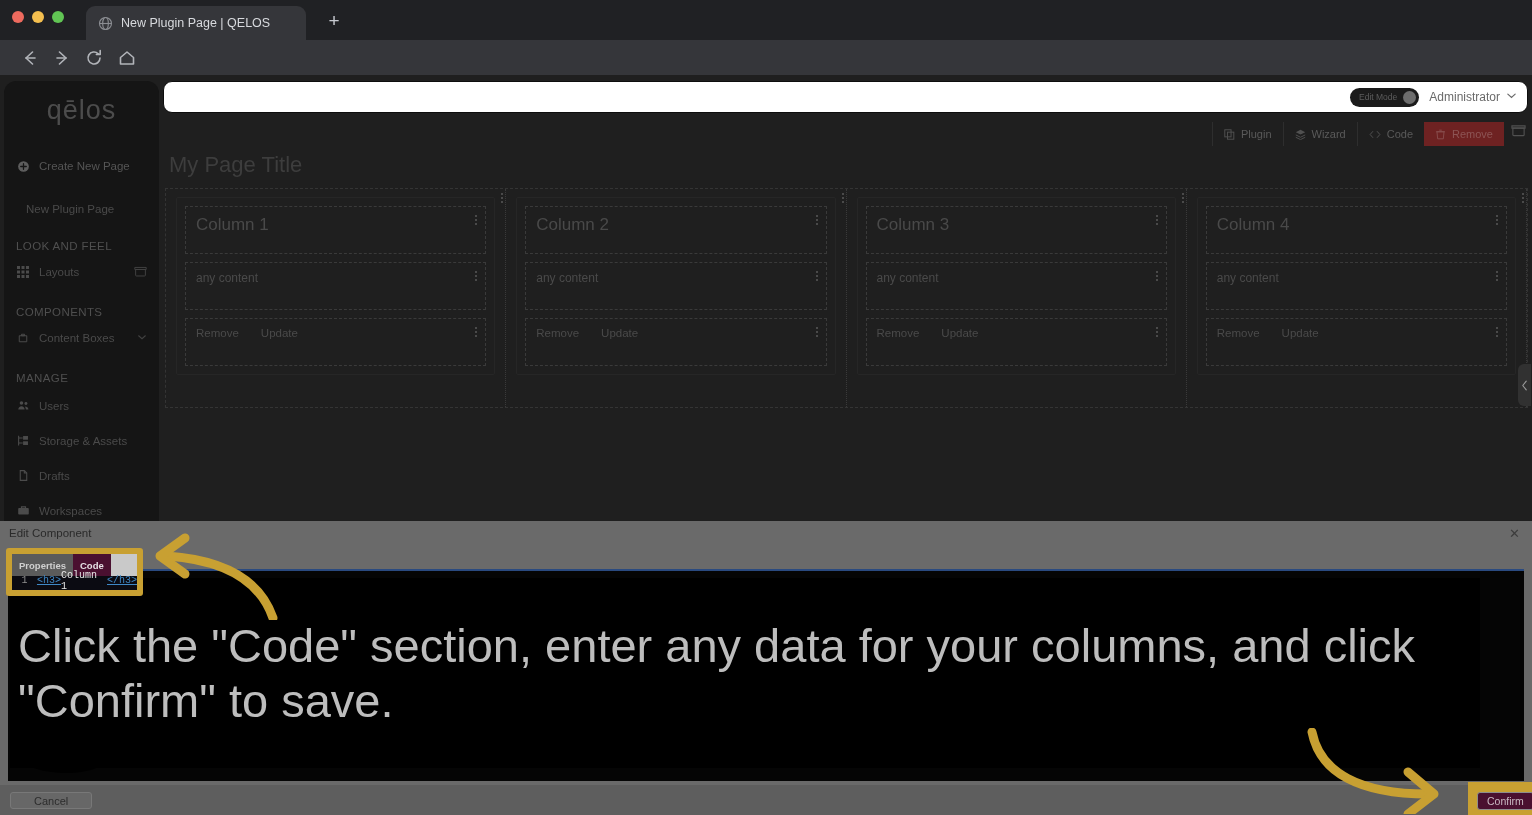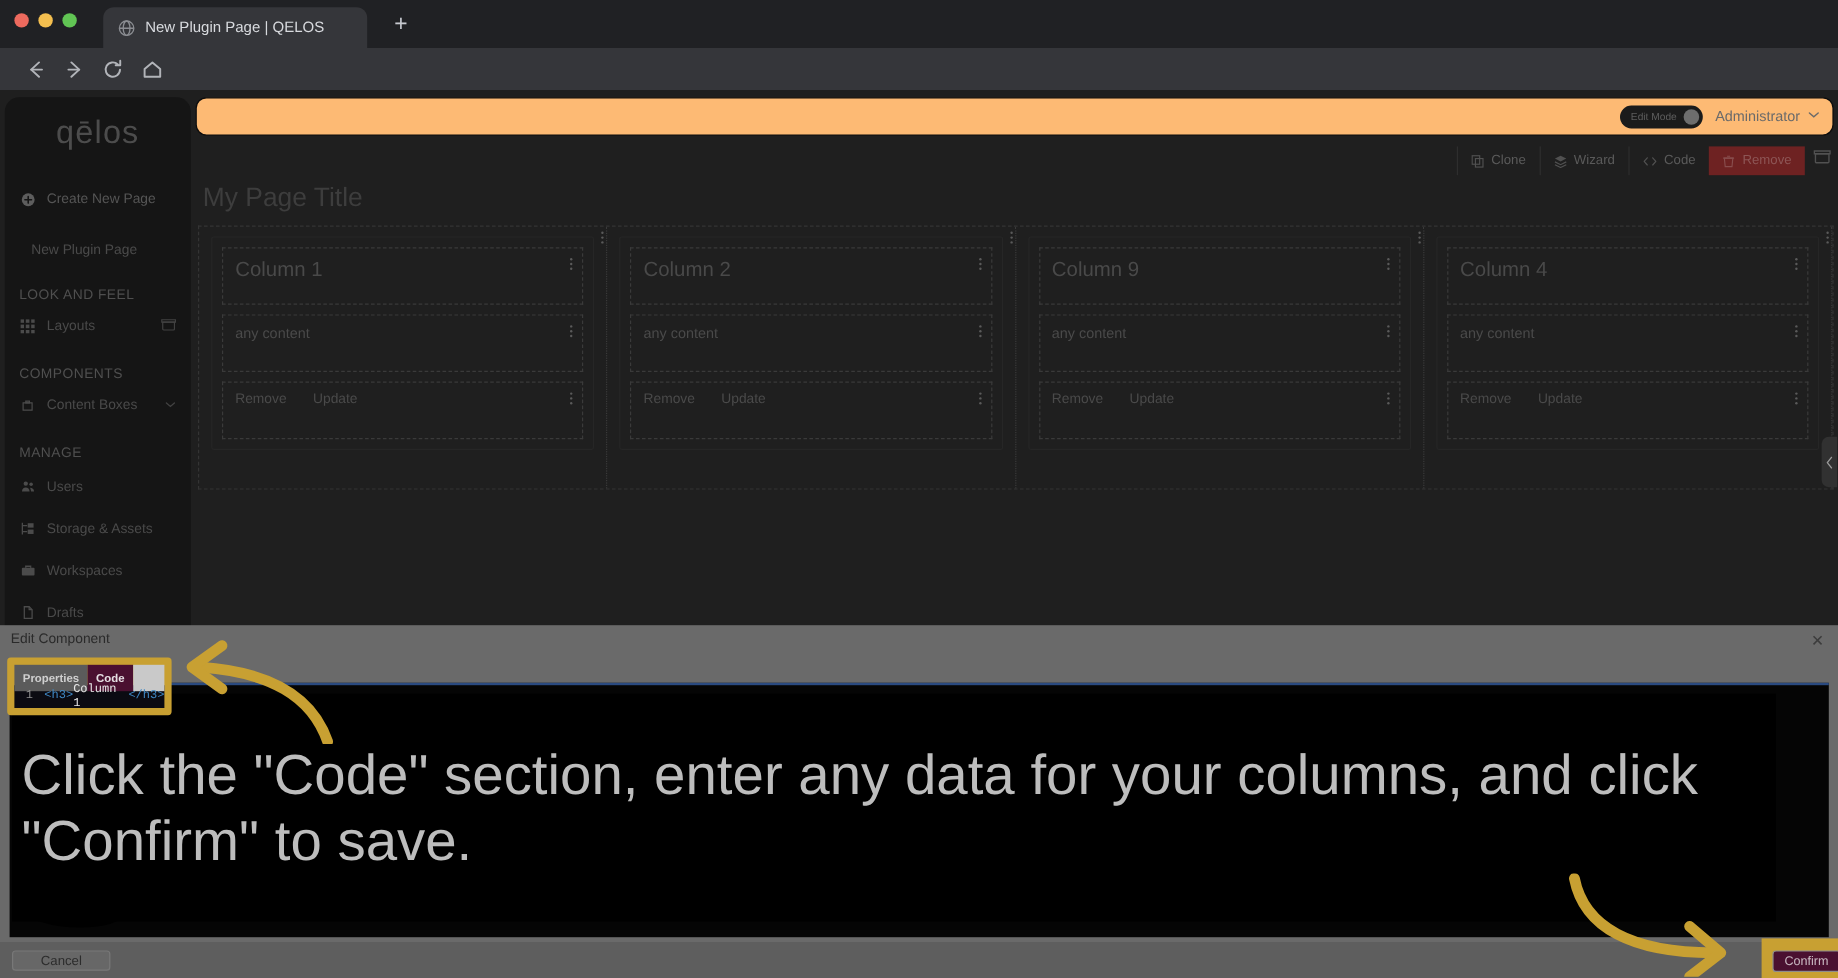--- a/index.html
+++ b/index.html
@@ -76,21 +76,21 @@
   .side-sub { padding-left: 22px; margin-top: 14px; height: 26px; color: #4a4a4a; font-size: 11.5px; display:flex; align-items:center;}
   .side-head {
     padding: 0 12px; margin-top: 18px; margin-bottom: 4px;
     color: #4f4f4f; font-size: 11.5px; letter-spacing: .4px;
   }
   .side-item .trail { margin-left: auto; opacity: .8; }
 
   
   .main { position: absolute; left: 163px; top: 6px; right: 4px; height: 700px; }
   .topbar {
-    position: relative; height: 32px; background: #fdba74;
+    position: relative; height: 32px; background: #ffffff;
     border: 1px solid #0d0d0d; border-radius: 9px;
     display: flex; align-items: center; justify-content: flex-end; padding-right: 10px; gap: 10px;
   }
   .editmode {
     display: flex; align-items: center; gap: 6px;
     background: #1b1b1b; border-radius: 11px; height: 19px; padding: 0 3px 0 9px;
   }
   .editmode .lbl { font-size: 8.5px; color: #5d5d5d; white-space: nowrap; }
   .knob { width: 13px; height: 13px; border-radius: 50%; background: #6d6d6d; }
   .user { display: flex; align-items: center; gap: 6px; color: #6a6a6a; font-size: 12px; }
@@ -203,21 +203,21 @@
     font-size: 9.5px; padding: 11px 7px; display: flex; align-items: center;
     color: #cfcfcf; background: #5b5b5b; font-weight: bold;
   }
   .code-tab.active { background: #4a1030; color: #e6e0e4; }
   .code-tab.blank { background: #c9c9c9; flex: 1; }
   .code-line {
     height: 19px; background: #0b0b12; display: flex; align-items: center;
     font-family: "Liberation Mono", monospace; font-size: 10px;
   }
   .ln { width: 26px; text-align: center; color: #8f8f8f; }
-  .tg { color: #3f88c5; }
+  .tg { color: #3f88c5; text-decoration: underline; }
   .tx { color: #e6e6e6; }
   .hl-confirm {
     position: absolute; left: 1468px; top: 782px; width: 64px; height: 33px;
     background: #c8a032;
   }
   .arrow-svg { position: absolute; pointer-events: none; }
 </style>
 </head>
 <body>
 <div id="root">
@@ -356,34 +356,34 @@
           <path d="M2 2v12M2 5h5M2 11h5" stroke="#555" stroke-width="1.3" fill="none"></path>
           <rect x="7.5" y="2.5" width="6" height="4.5" fill="#555"></rect>
           <rect x="7.5" y="9" width="6" height="4.5" fill="#555"></rect>
         </svg>
       </span>
       <span>Storage &amp; Assets</span>
     </div>
     <div class="side-item" style="height:35px">
       <span class="ico">
         <svg width="13" height="13" viewBox="0 0 16 16">
+          <path d="M4 2h5l3 3v9H4z" fill="none" stroke="#555" stroke-width="1.3"></path>
+          <path d="M9 2v3h3" fill="none" stroke="#555" stroke-width="1.3"></path>
+        </svg>
+      </span>
+      <span>Drafts</span>
+    </div>
+    <div class="side-item" style="height:35px">
+      <span class="ico">
+        <svg width="13" height="13" viewBox="0 0 16 16">
           <rect x="1.5" y="5" width="13" height="8" rx="1" fill="#555"></rect>
           <path d="M5.5 5V3.5h5V5" fill="none" stroke="#555" stroke-width="1.4"></path>
         </svg>
       </span>
       <span>Workspaces</span>
-    </div>
-    <div class="side-item" style="height:35px">
-      <span class="ico">
-        <svg width="13" height="13" viewBox="0 0 16 16">
-          <path d="M4 2h5l3 3v9H4z" fill="none" stroke="#555" stroke-width="1.3"></path>
-          <path d="M9 2v3h3" fill="none" stroke="#555" stroke-width="1.3"></path>
-        </svg>
-      </span>
-      <span>Drafts</span>
     </div>
     <div class="side-item" style="height:35px">
       <span class="ico">
         <svg width="13" height="13" viewBox="0 0 16 16">
           <ellipse cx="8" cy="4" rx="5" ry="2" fill="#555"></ellipse>
           <rect x="3" y="4" width="10" height="3" fill="#555"></rect>
           <ellipse cx="8" cy="7.5" rx="5" ry="2" fill="#555"></ellipse>
           <rect x="3" y="8" width="10" height="3" fill="#555"></rect>
           <ellipse cx="8" cy="11" rx="5" ry="2" fill="#555"></ellipse>
         </svg>
@@ -409,21 +409,21 @@
     </div>
 
     <div class="action-row">
       <div class="act">
         <span class="g">
           <svg width="11" height="11" viewBox="0 0 14 14">
             <rect x="1" y="1" width="8" height="9" fill="none" stroke="#5a5a5a" stroke-width="1.2"></rect>
             <rect x="4.5" y="4" width="8" height="9" fill="none" stroke="#5a5a5a" stroke-width="1.2"></rect>
           </svg>
         </span>
-        <span>Clone</span>
+        <span>Plugin</span>
       </div>
       <div class="act">
         <span class="g">
           <svg width="11" height="11" viewBox="0 0 14 14">
             <path d="M7 1l6 3-6 3-6-3z" fill="#5a5a5a"></path>
             <path d="M1 7.5l6 3 6-3" fill="none" stroke="#5a5a5a" stroke-width="1.2"></path>
             <path d="M1 10.5l6 3 6-3" fill="none" stroke="#5a5a5a" stroke-width="1.2"></path>
           </svg>
         </span>
         <span>Wizard</span>
@@ -532,21 +532,21 @@
       </div>
 
       <div class="col">
         <div class="dots col-handle">
               <i></i>
               <i></i>
               <i></i>
             </div>
         <div class="col-inner">
           <div class="cell">
-            <h3>Column 9</h3>
+            <h3>Column 3</h3>
             <div class="dots">
                   <i></i>
                   <i></i>
                   <i></i>
                 </div>
           </div>
           <div class="cell cell-sep">
             <div class="txt">any content</div>
             <div class="dots">
                   <i></i>

